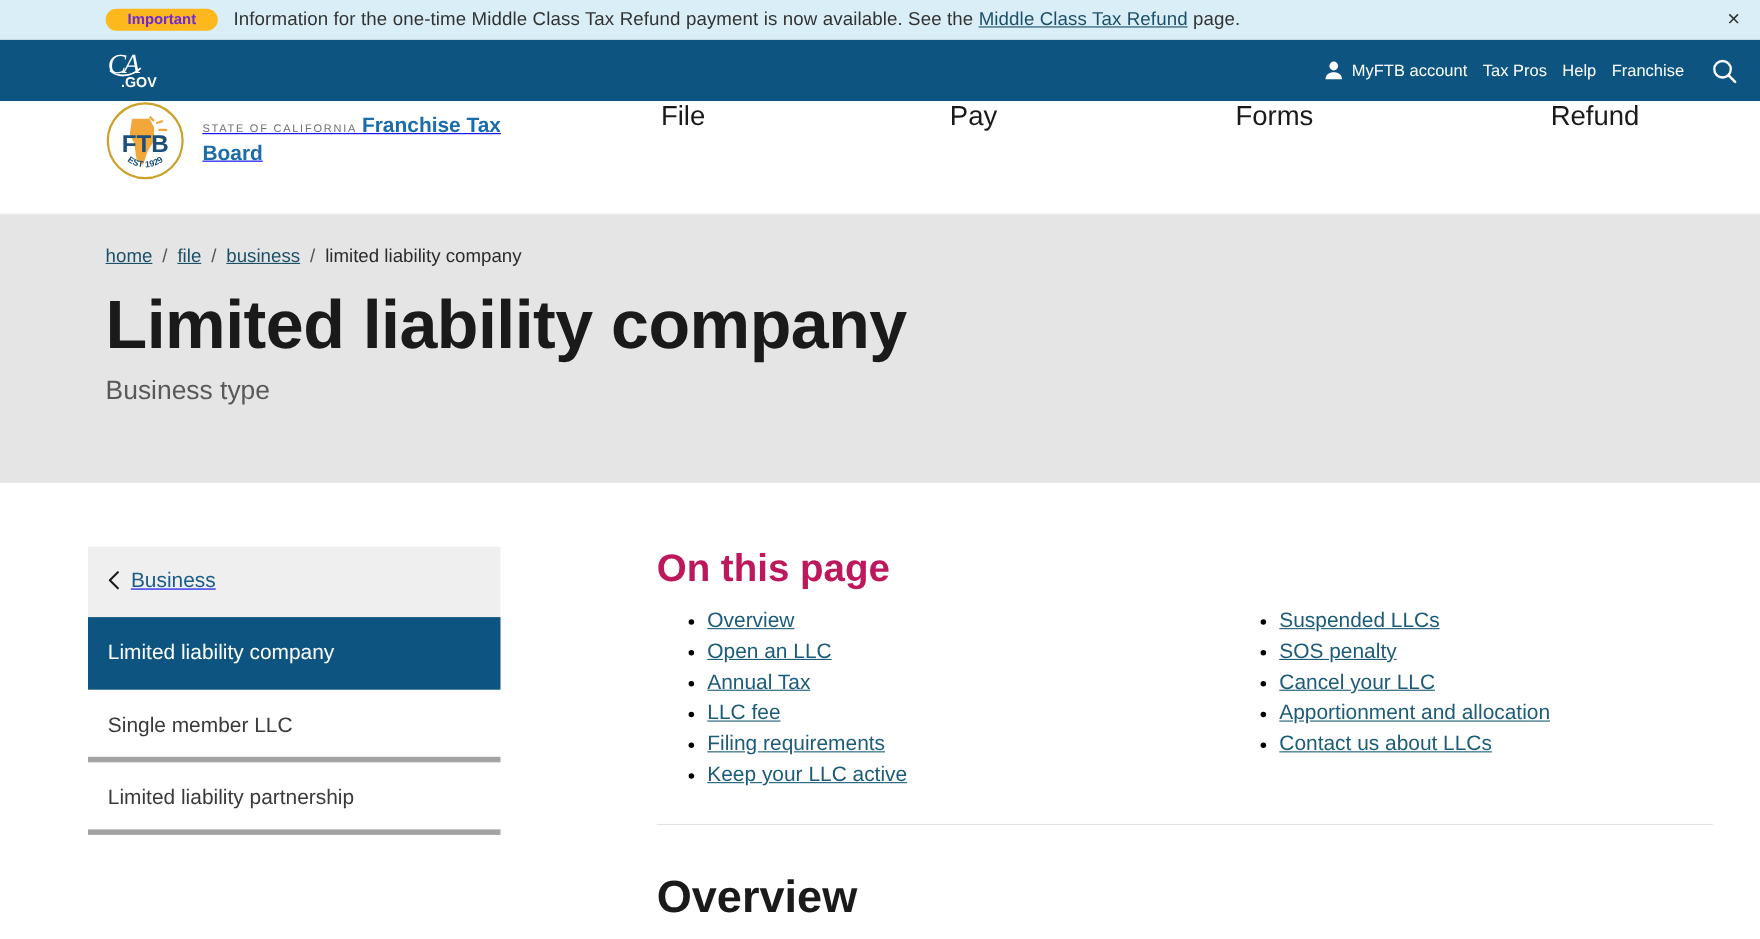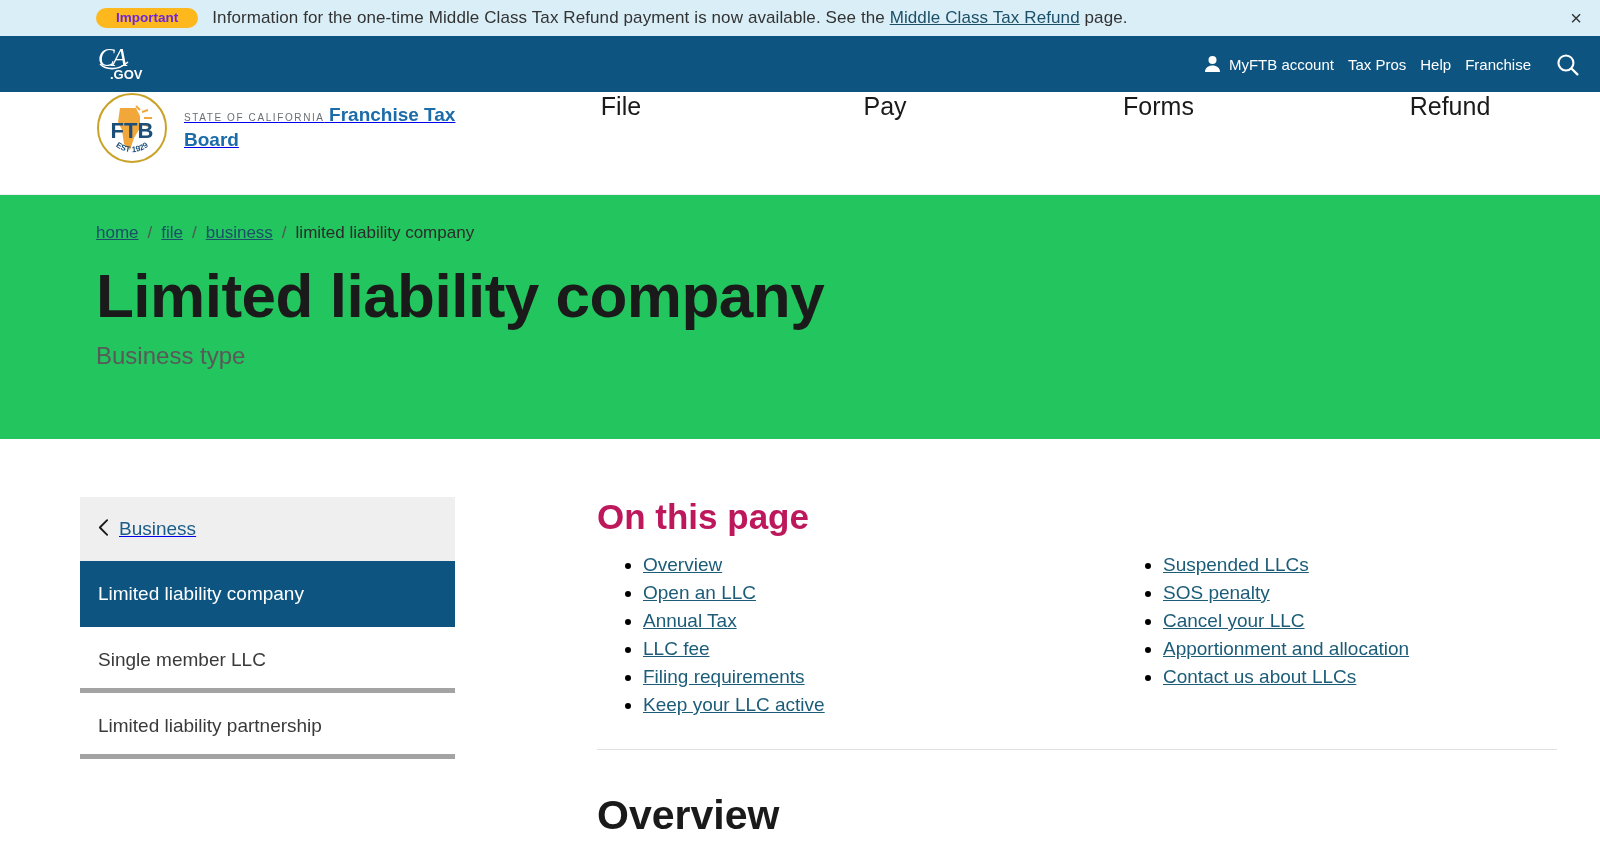--- a/index.html
+++ b/index.html
@@ -97,21 +97,21 @@
     font-size:25px; color:#1a1a1a; text-decoration:none;
     text-align:center; white-space:nowrap;
   }
   .nav-item:nth-child(1){ width:264px; }
   .nav-item:nth-child(2){ width:264px; }
   .nav-item:nth-child(3){ width:283px; }
   .nav-item:nth-child(4){ width:300px; }
 
   
   .hero{
-    background:#22c55e;
+    background:#e5e5e5;
     padding:28px 0 0 96px;
     height:244px;
   }
   .breadcrumb{
     font-size:17px; color:#2b2b2b; display:flex; align-items:center; gap:9px;
     margin-bottom:20px;
   }
   .breadcrumb a{ color:#1c4f68; text-decoration:underline; }
   .breadcrumb .sep{ color:#555; }
   .breadcrumb .current{ color:#2b2b2b; }

